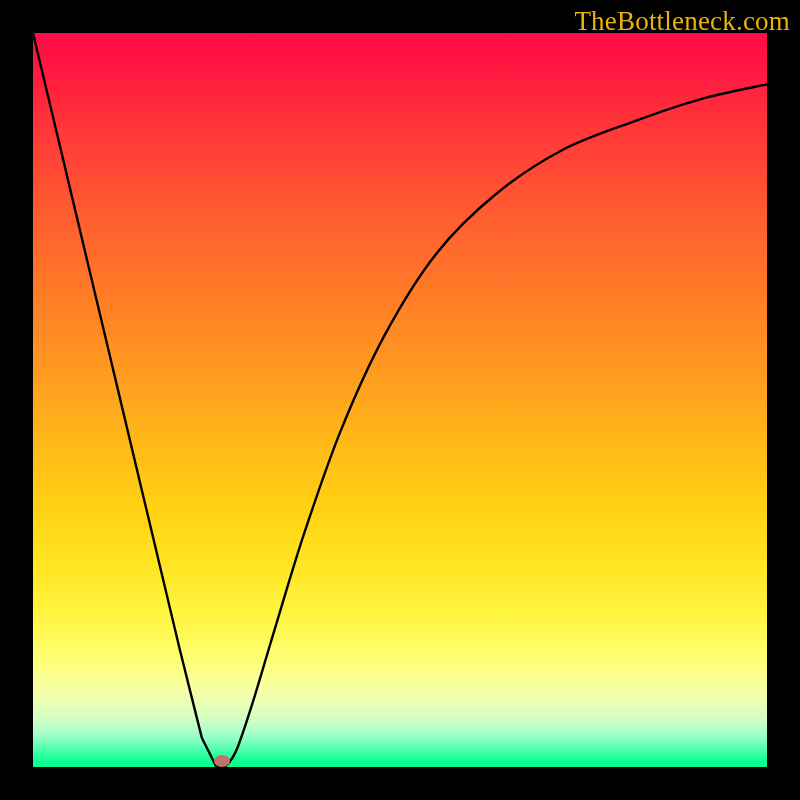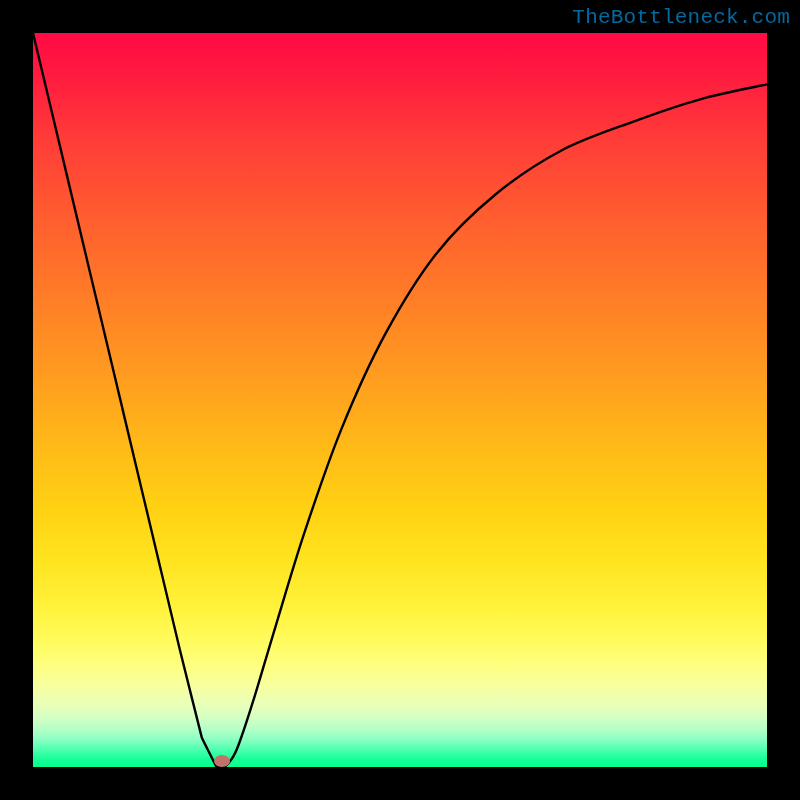--- a/index.html
+++ b/index.html
@@ -63,24 +63,24 @@
     width: 16px;
     height: 12px;
     border-radius: 50%;
     background: #c07368;
     transform: translate(-50%, -50%);
   }
   .watermark {
     position: absolute;
     top: 6px;
     right: 10px;
-    color: #0369a1;
-    font-size: 21px;
+    color: #eab308;
+    font-size: 27px;
     letter-spacing: 0.2px;
-    font-family: Liberation Mono, monospace;
+    font-family: Liberation Serif, serif;
   }
 </style>
 </head>
 <body>
 
 <div class="frame">
   <div class="plot">
     <div class="gradient"></div>
     <svg class="curve" viewBox="0 0 734 734" preserveAspectRatio="none">
       <path id="curve-path" fill="none" stroke="#000" stroke-width="2.4" stroke-linejoin="round" stroke-linecap="round" d="M 0 0 C 0.3058333333333336 1.284500000000001 36.08833333333334 151.57099999999997 36.7 154.14 C 37.31166666666667 156.709 72.78833333333334 305.711 73.4 308.28000000000003 C 74.01166666666667 310.84900000000005 109.48833333333333 459.851 110.1 462.42 C 110.71166666666666 464.98900000000003 146.3106666666667 614.5414999999999 146.8 616.56 C 147.28933333333333 618.5785 168.51416666666665 703.6613333333333 168.82 704.64 C 169.12583333333333 705.6186666666666 183.37766666666667 733.7553333333333 183.5 734 C 184.72333333333333 734 188.39333333333335 735.2233333333334 190.84 734 C 193.28666666666666 732.7766666666666 195.73333333333335 730.3299999999999 198.18 726.66 C 200.62666666666667 722.99 201.85000000000002 721.7666666666667 205.52 711.98 C 209.19 702.1933333333334 214.08333333333331 687.5133333333333 220.2 667.94 C 226.31666666666666 648.3666666666668 233.65666666666667 622.6766666666667 242.22 594.5400000000001 C 250.78333333333333 566.4033333333334 260.57 532.15 271.58 499.11999999999995 C 282.59 466.0899999999999 294.8233333333333 429.39 308.28 396.36 C 321.7366666666666 363.33000000000004 336.41666666666663 330.3 352.32 300.94 C 368.22333333333336 271.58 385.35 243.44333333333338 403.70000000000005 220.20000000000005 C 422.05000000000007 196.9566666666667 441.62333333333333 178.60666666666665 462.42 161.48 C 483.2166666666667 144.35333333333332 505.2366666666667 129.67333333333335 528.48 117.44000000000003 C 551.7233333333334 105.20666666666669 578.6366666666667 96.64333333333335 601.88 88.08 C 625.1233333333333 79.51666666666665 645.9200000000001 72.17666666666665 667.94 66.05999999999997 C 689.96 59.9433333333333 722.99 53.82666666666663 734 51.37999999999997"></path>

